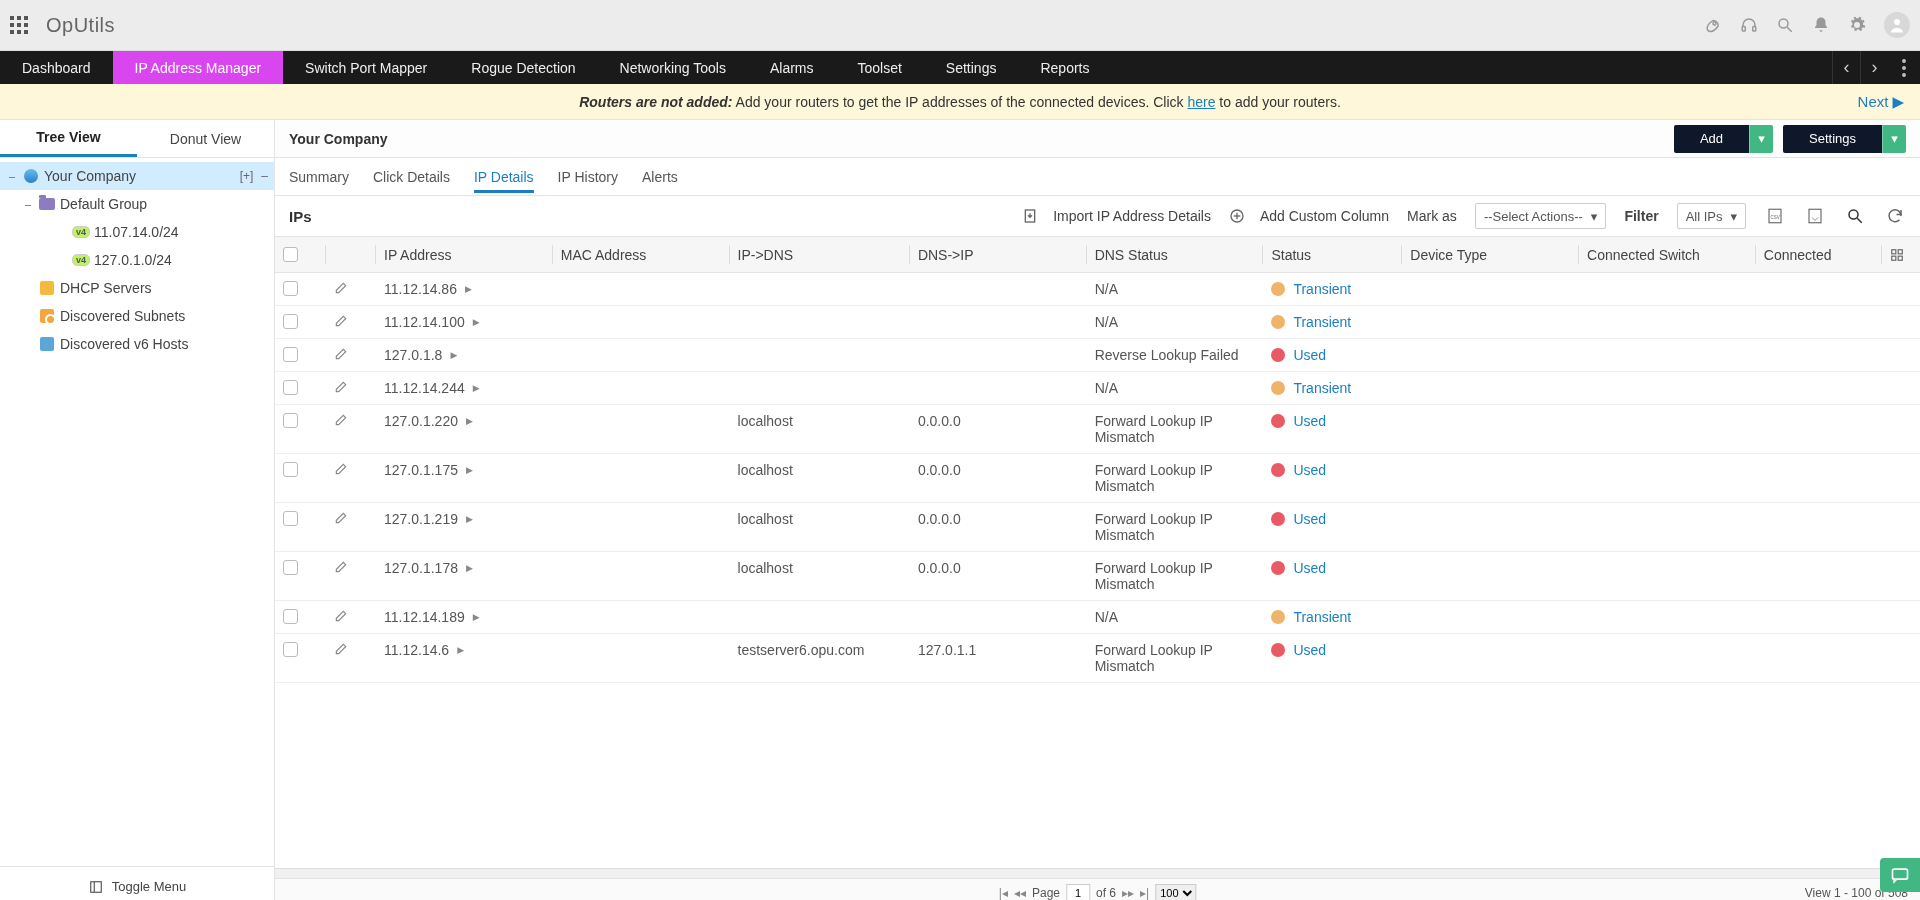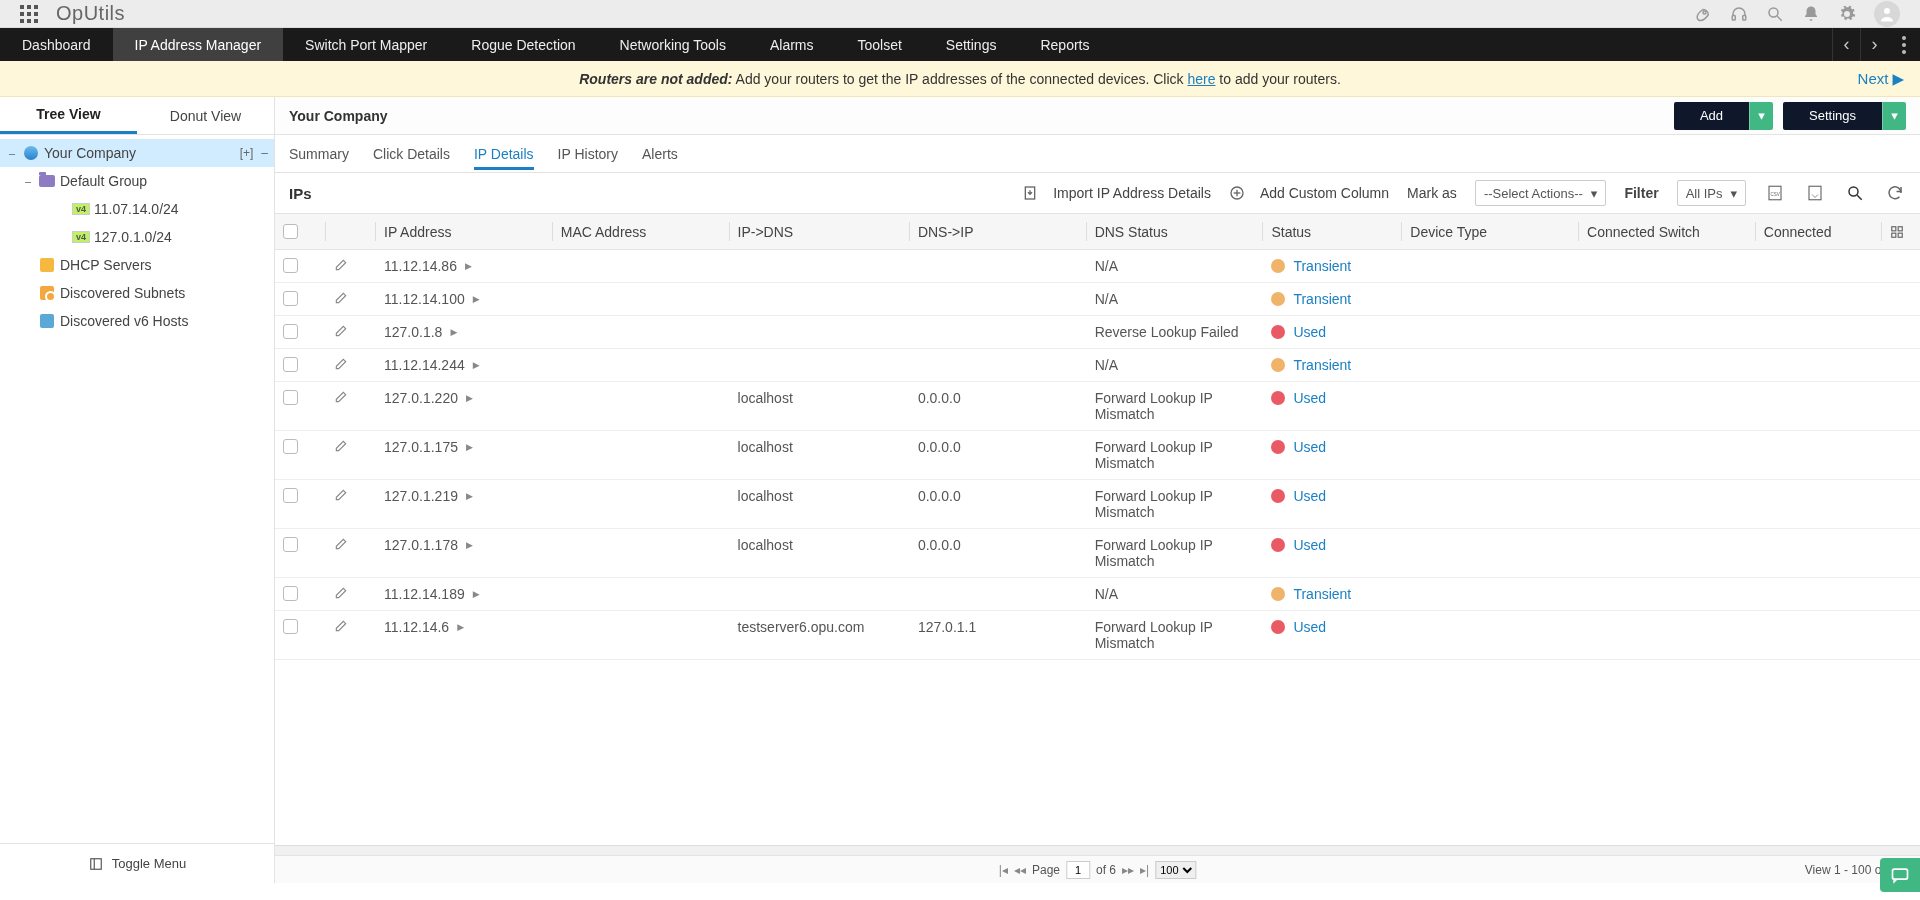--- a/index.html
+++ b/index.html
@@ -1,32 +1,32 @@
 <!DOCTYPE html>
 <html><head>
 <meta charset="utf-8">
 <style>
   * { box-sizing: border-box; margin:0; padding:0; }
   body { font-family: -apple-system, "Segoe UI", "Helvetica Neue", Arial, sans-serif; font-size:13px; color:#333; background:#fff;}
   
   
-  .topbar { display:flex; align-items:center; height:28px; background:#ececec; padding:0 20px; border-bottom:1px solid #ddd; }
+  .topbar { display:flex; align-items:center; height:51px; background:#ececec; padding:0 10px; border-bottom:1px solid #ddd; }
   .apps-icon { width:18px; height:18px; display:grid; grid-template-columns:repeat(3,4px); grid-template-rows:repeat(3,4px); gap:3px; margin-right:18px; cursor:pointer; }
   .apps-icon span { background:#555; width:4px; height:4px; }
   .brand { font-size:20px; color:#666; font-weight:400; letter-spacing:0.5px; }
   .topbar-spacer { flex:1; }
   .topbar-icons { display:flex; align-items:center; gap:18px; color:#999; font-size:18px; }
   .topbar-icons > * { cursor:pointer; }
   .avatar { width:26px; height:26px; border-radius:50%; background:#d8d8d8; display:flex; align-items:center; justify-content:center; color:#fff; }
   .avatar svg { width:18px; height:18px; fill:#fff; }
   
   
   .mainnav { display:flex; align-items:stretch; background:#1a1a1a; color:#fff; height:33px; font-size:14px; }
   .mainnav .nav-item { padding:0 22px; display:flex; align-items:center; cursor:pointer; color:#eee; }
-  .mainnav .nav-item.active { background:#404040; color:#fff; }
+  .mainnav .nav-item.active { background:#d946ef; color:#fff; }
   .mainnav-spacer { flex:1; }
   .nav-arrow { width:28px; display:flex; align-items:center; justify-content:center; border-left:1px solid #333; cursor:pointer; color:#ccc; font-size:18px; }
   .nav-more { width:32px; display:flex; align-items:center; justify-content:center; cursor:pointer; }
   .nav-more-dots { display:flex; flex-direction:column; gap:3px;}
   .nav-more-dots span { width:4px; height:4px; border-radius:50%; background:#bbb;}
   
   
   .noticebar { background:#fff7d9; border-bottom:1px solid #efe7b8; display:flex; align-items:center; justify-content:center; height:36px; font-size:14px; position:relative; color:#333;}
   .noticebar .nb-text { text-align:center; }
   .noticebar a { color:#1a7fc3; text-decoration:underline; cursor:pointer;}
@@ -44,21 +44,21 @@
   .tree { flex:1; overflow:auto; padding:4px 0; font-size:14px; color:#444;}
   .tree-row { display:flex; align-items:center; height:28px; padding:0 6px 0 6px; cursor:pointer; gap:4px;}
   .tree-row.selected { background:#d2ecff; }
   .tree-toggle { width:12px; text-align:center; color:#666; font-size:11px; }
   .tree-icon { width:18px; height:16px; display:flex; align-items:center; justify-content:center;}
   .tree-label { flex:1; white-space:nowrap; overflow:hidden; text-overflow:ellipsis;}
   .tree-actions { display:flex; gap:8px; color:#666; font-size:12px;}
   .depth-0 { padding-left:6px;}
   .depth-1 { padding-left:22px;}
   .depth-2 { padding-left:56px;}
-  .badge-v4 { font-size:9px; background:#bef264; border:1px solid #ccc; border-radius:0; padding:0 3px; color:#555; font-weight:700;}
+  .badge-v4 { font-size:9px; background:#bef264; border:1px solid #ccc; border-radius:5px; padding:0 3px; color:#555; font-weight:700;}
   .folder-icon { width:16px; height:12px; background:#8e7cc3; border-radius:2px; position:relative;}
   .folder-icon:before { content:""; position:absolute; top:-3px; left:0; width:7px; height:3px; background:#8e7cc3; border-radius:1px 1px 0 0;}
   .globe-icon { width:14px; height:14px; border-radius:50%; background:linear-gradient(#6bbaf0,#2a82c8); position:relative;}
   .dhcp-icon { width:14px; height:14px; background:#f5b93f; border-radius:2px;}
   .disc-icon { width:14px; height:14px; background:#f5a73f; border-radius:2px; position:relative;}
   .disc-icon:after{content:"";position:absolute;right:-2px;bottom:-2px;width:7px;height:7px;border:2px solid #fff;border-radius:50%;background:#f5a73f;}
   .discv6-icon { width:14px; height:14px; background:#5aa7d8; border-radius:2px;}
   .side-footer { height:40px; border-top:1px solid #e3e3e3; display:flex; align-items:center; justify-content:center; gap:8px; color:#444; cursor:pointer;}
   
   

